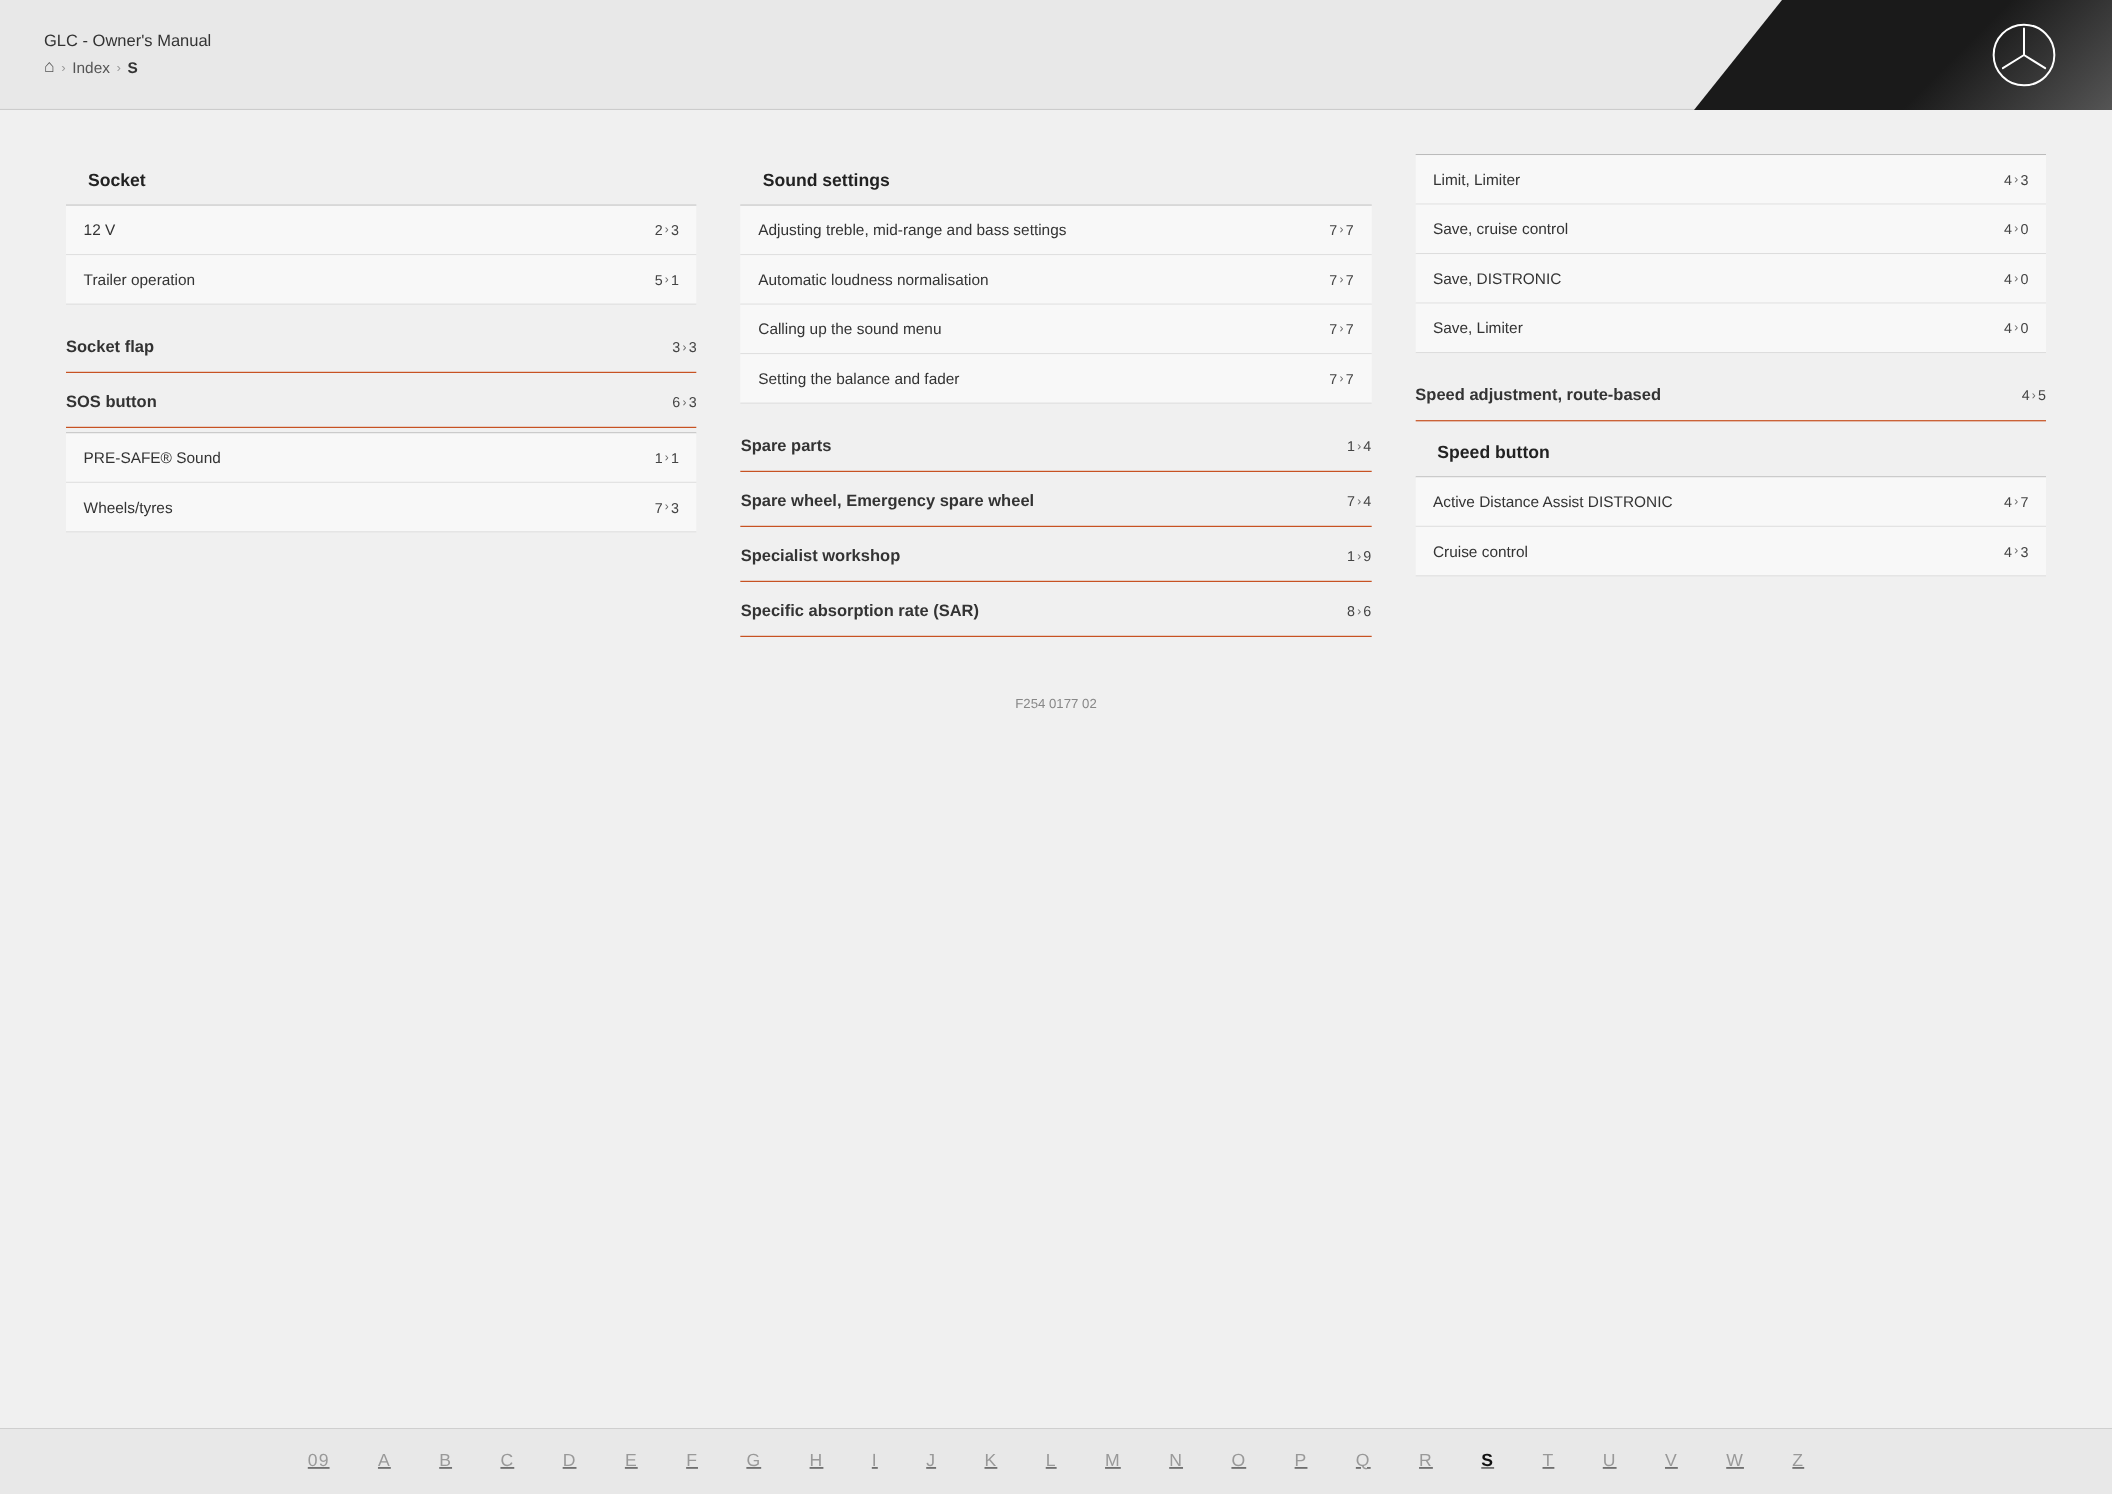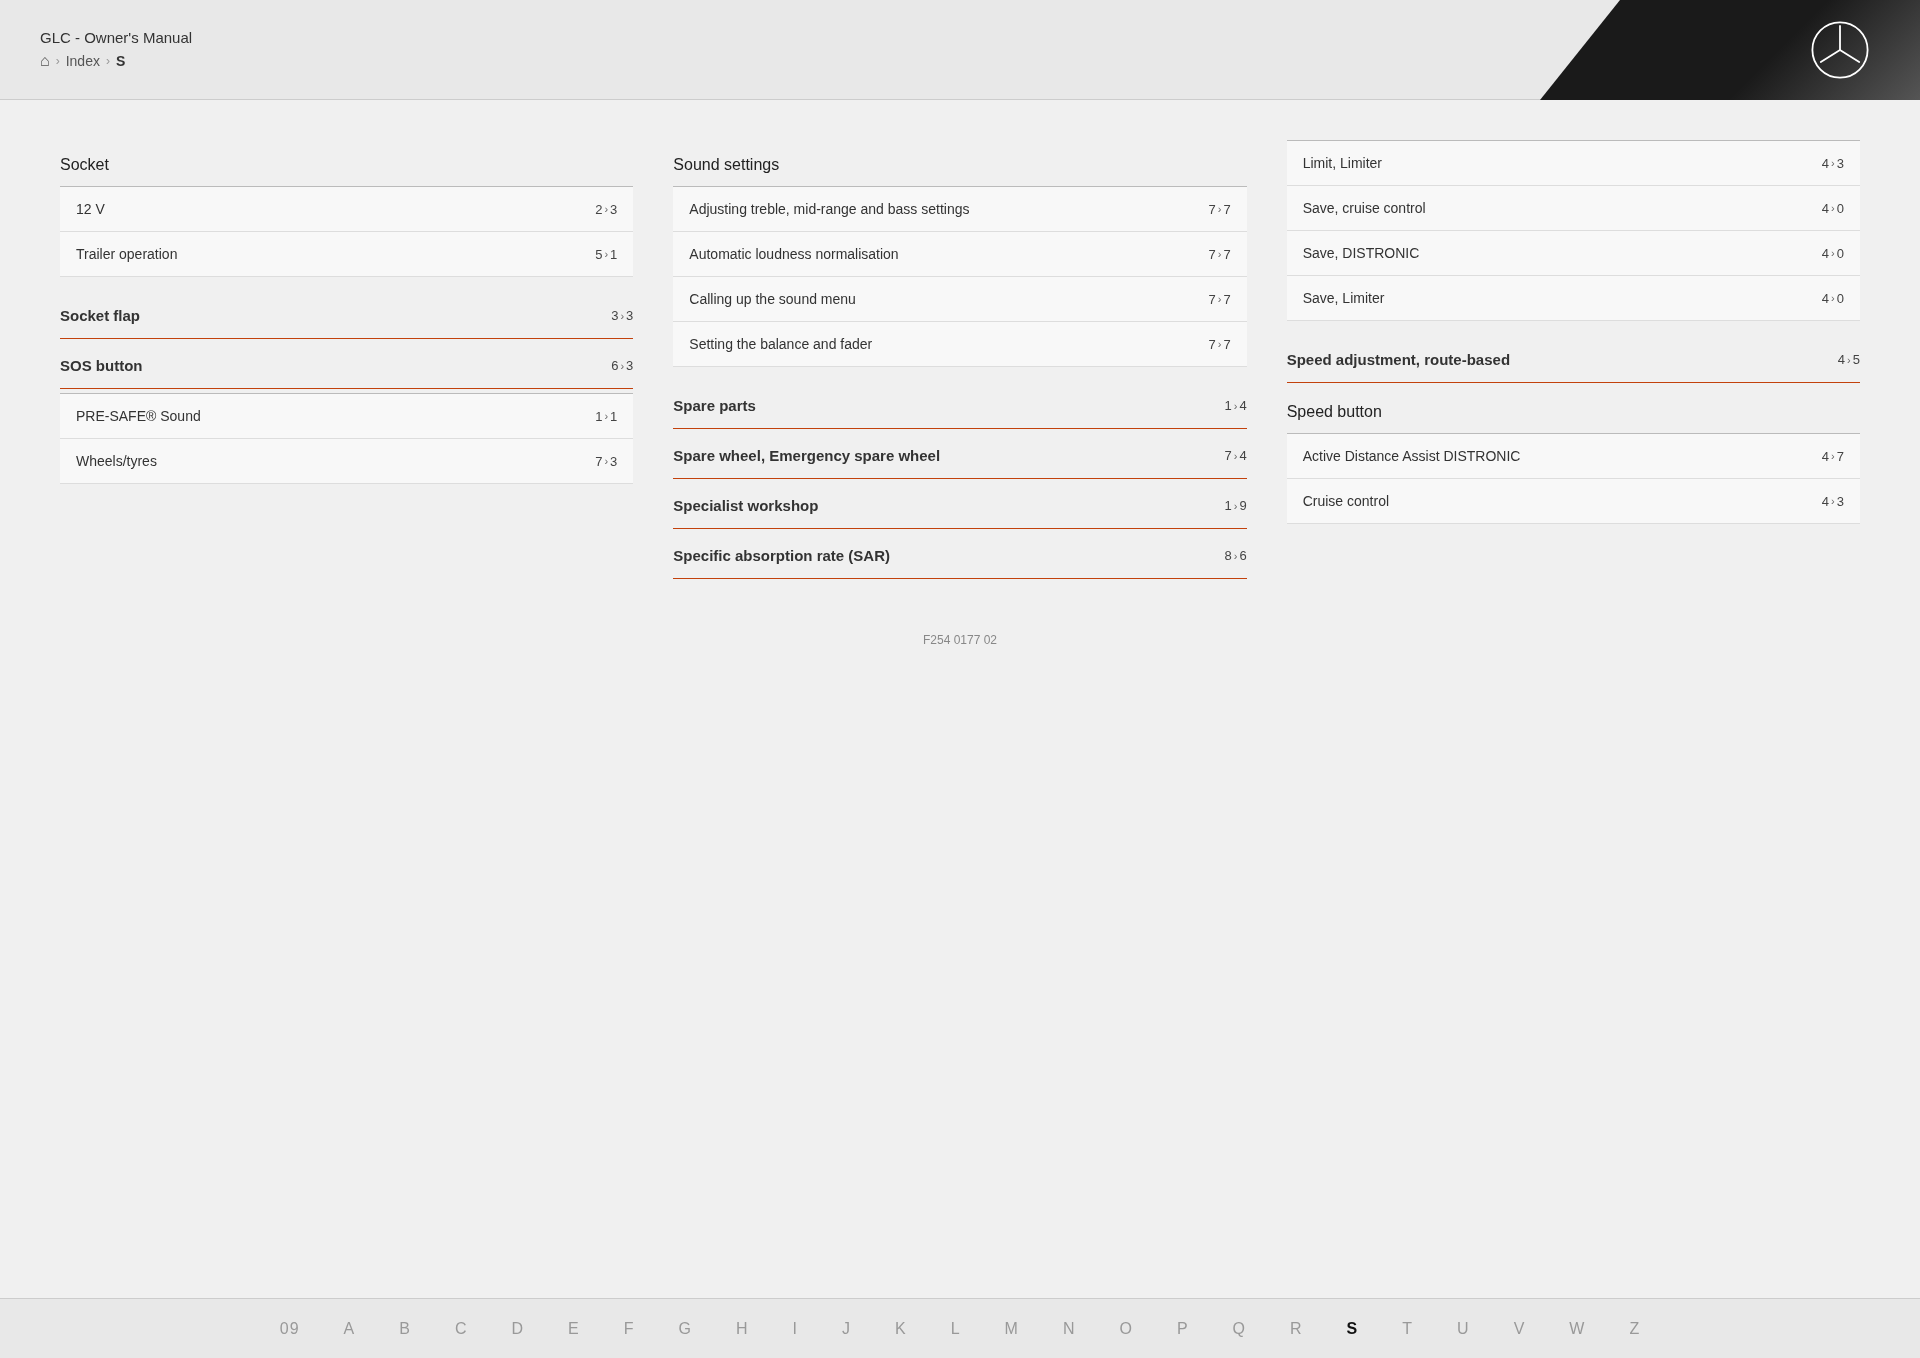--- a/index.html
+++ b/index.html
@@ -59,24 +59,25 @@
       display: grid;
       grid-template-columns: 1fr 1fr 1fr;
       gap: 0 40px;
     }
 
     .column { display: flex; flex-direction: column; }
 
     
     .section-heading {
       font-size: 16px;
-      font-weight: normal;
+      font-weight: bold;
       color: #222;
       padding: 16px 0 8px 0;
       margin-bottom: 4px;
+      margin-left: 20px;
     }
 
     
     .entry-list {
       border-top: 1px solid #bbb;
       margin-bottom: 16px;
     }
 
     .entry-item {
       display: flex;
@@ -120,20 +121,21 @@
       bottom: 0;
       left: 0;
       width: 1920px;
       background: #e8e8e8;
       border-top: 1px solid #ccc;
       height: 60px;
       display: flex;
       align-items: center;
       justify-content: center;
       gap: 0;
+      text-decoration: underline;
     }
     .bottom-nav-item {
       padding: 0 22px;
       font-size: 16px;
       color: #999;
       cursor: pointer;
       height: 100%;
       display: flex;
       align-items: center;
       letter-spacing: 1px;

